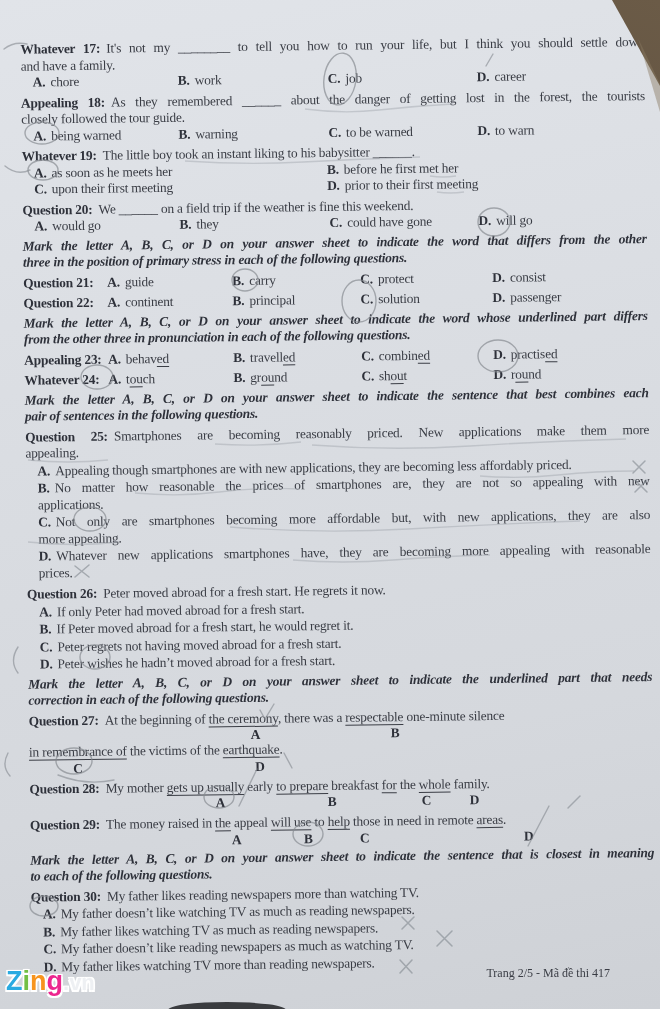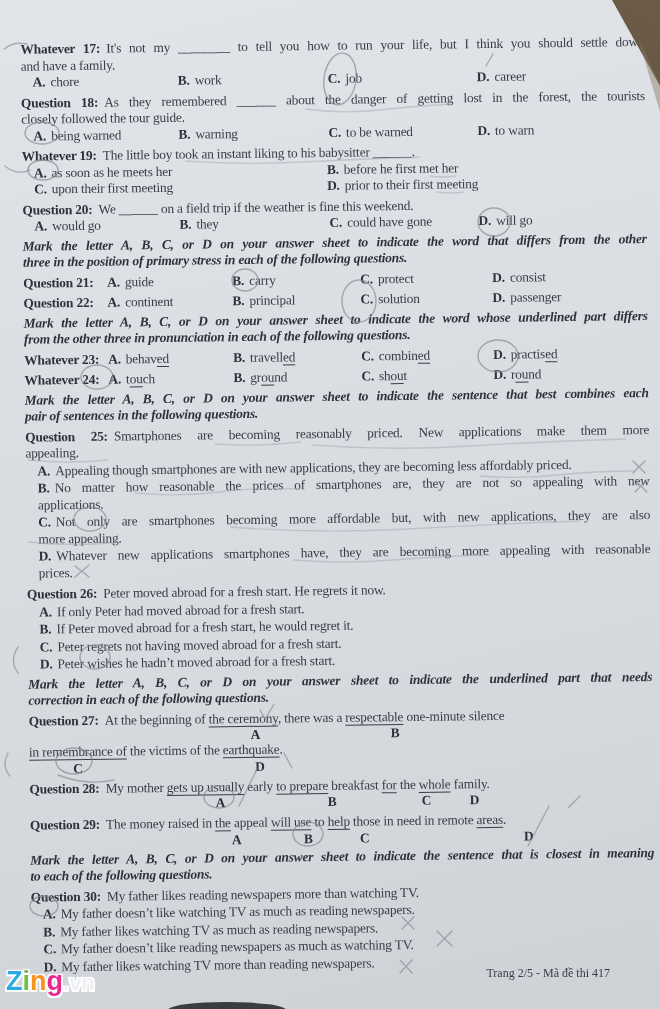--- a/index.html
+++ b/index.html
@@ -68,21 +68,21 @@
         <span class="bl">and have a family.</span>
       </p>
     <div class="opts c4">
       <span class="opt"><b class="ok">A.</b><span>chore</span></span>
       <span class="opt"><b class="ok">B.</b><span>work</span></span>
       <span class="opt"><b class="ok">C.</b><span>job</span></span>
       <span class="opt"><b class="ok">D.</b><span>career</span></span>
     </div>
 
     <p class="stem">
-        <span class="jl"><b class="ql">Question 18:</b><span>As they remembered ______ about the danger of getting lost in the forest, the tourists</span></span>
+        <span class="jl"><b class="ql">Appealing 18:</b><span>As they remembered ______ about the danger of getting lost in the forest, the tourists</span></span>
         <span class="bl">closely followed the tour guide.</span>
       </p>
     <div class="opts c4">
       <span class="opt"><b class="ok">A.</b><span>being warned</span></span>
       <span class="opt"><b class="ok">B.</b><span>warning</span></span>
       <span class="opt"><b class="ok">C.</b><span>to be warned</span></span>
       <span class="opt"><b class="ok">D.</b><span>to warn</span></span>
     </div>
 
     <p class="stem"><b class="ql">Whatever 19:</b><span>The little boy took an instant liking to his babysitter ______.</span></p>
@@ -122,21 +122,21 @@
       <span class="opt"><b class="ok">C.</b><span>solution</span></span>
       <span class="opt"><b class="ok">D.</b><span>passenger</span></span>
     </div>
 
     <p class="instr">
         <span class="jl">Mark the letter A, B, C, or D on your answer sheet to indicate the word whose underlined part differs</span>
         <span class="bl">from the other three in pronunciation in each of the following questions.</span>
       </p>
 
     <div class="qrow">
-      <b class="ql">Whatever 23:</b>
+      <b class="ql">Appealing 23:</b>
       <span class="opt"><b class="ok">A.</b><span><span>behav</span><span class="u">ed</span><span></span></span></span>
       <span class="opt"><b class="ok">B.</b><span><span>travell</span><span class="u">ed</span><span></span></span></span>
       <span class="opt"><b class="ok">C.</b><span><span>combin</span><span class="u">ed</span><span></span></span></span>
       <span class="opt"><b class="ok">D.</b><span><span>practis</span><span class="u">ed</span><span></span></span></span>
     </div>
     <div class="qrow">
       <b class="ql">Whatever 24:</b>
       <span class="opt"><b class="ok">A.</b><span><span>t</span><span class="u">ou</span><span>ch</span></span></span>
       <span class="opt"><b class="ok">B.</b><span><span>gr</span><span class="u">ou</span><span>nd</span></span></span>
       <span class="opt"><b class="ok">C.</b><span><span>sh</span><span class="u">ou</span><span>t</span></span></span>

